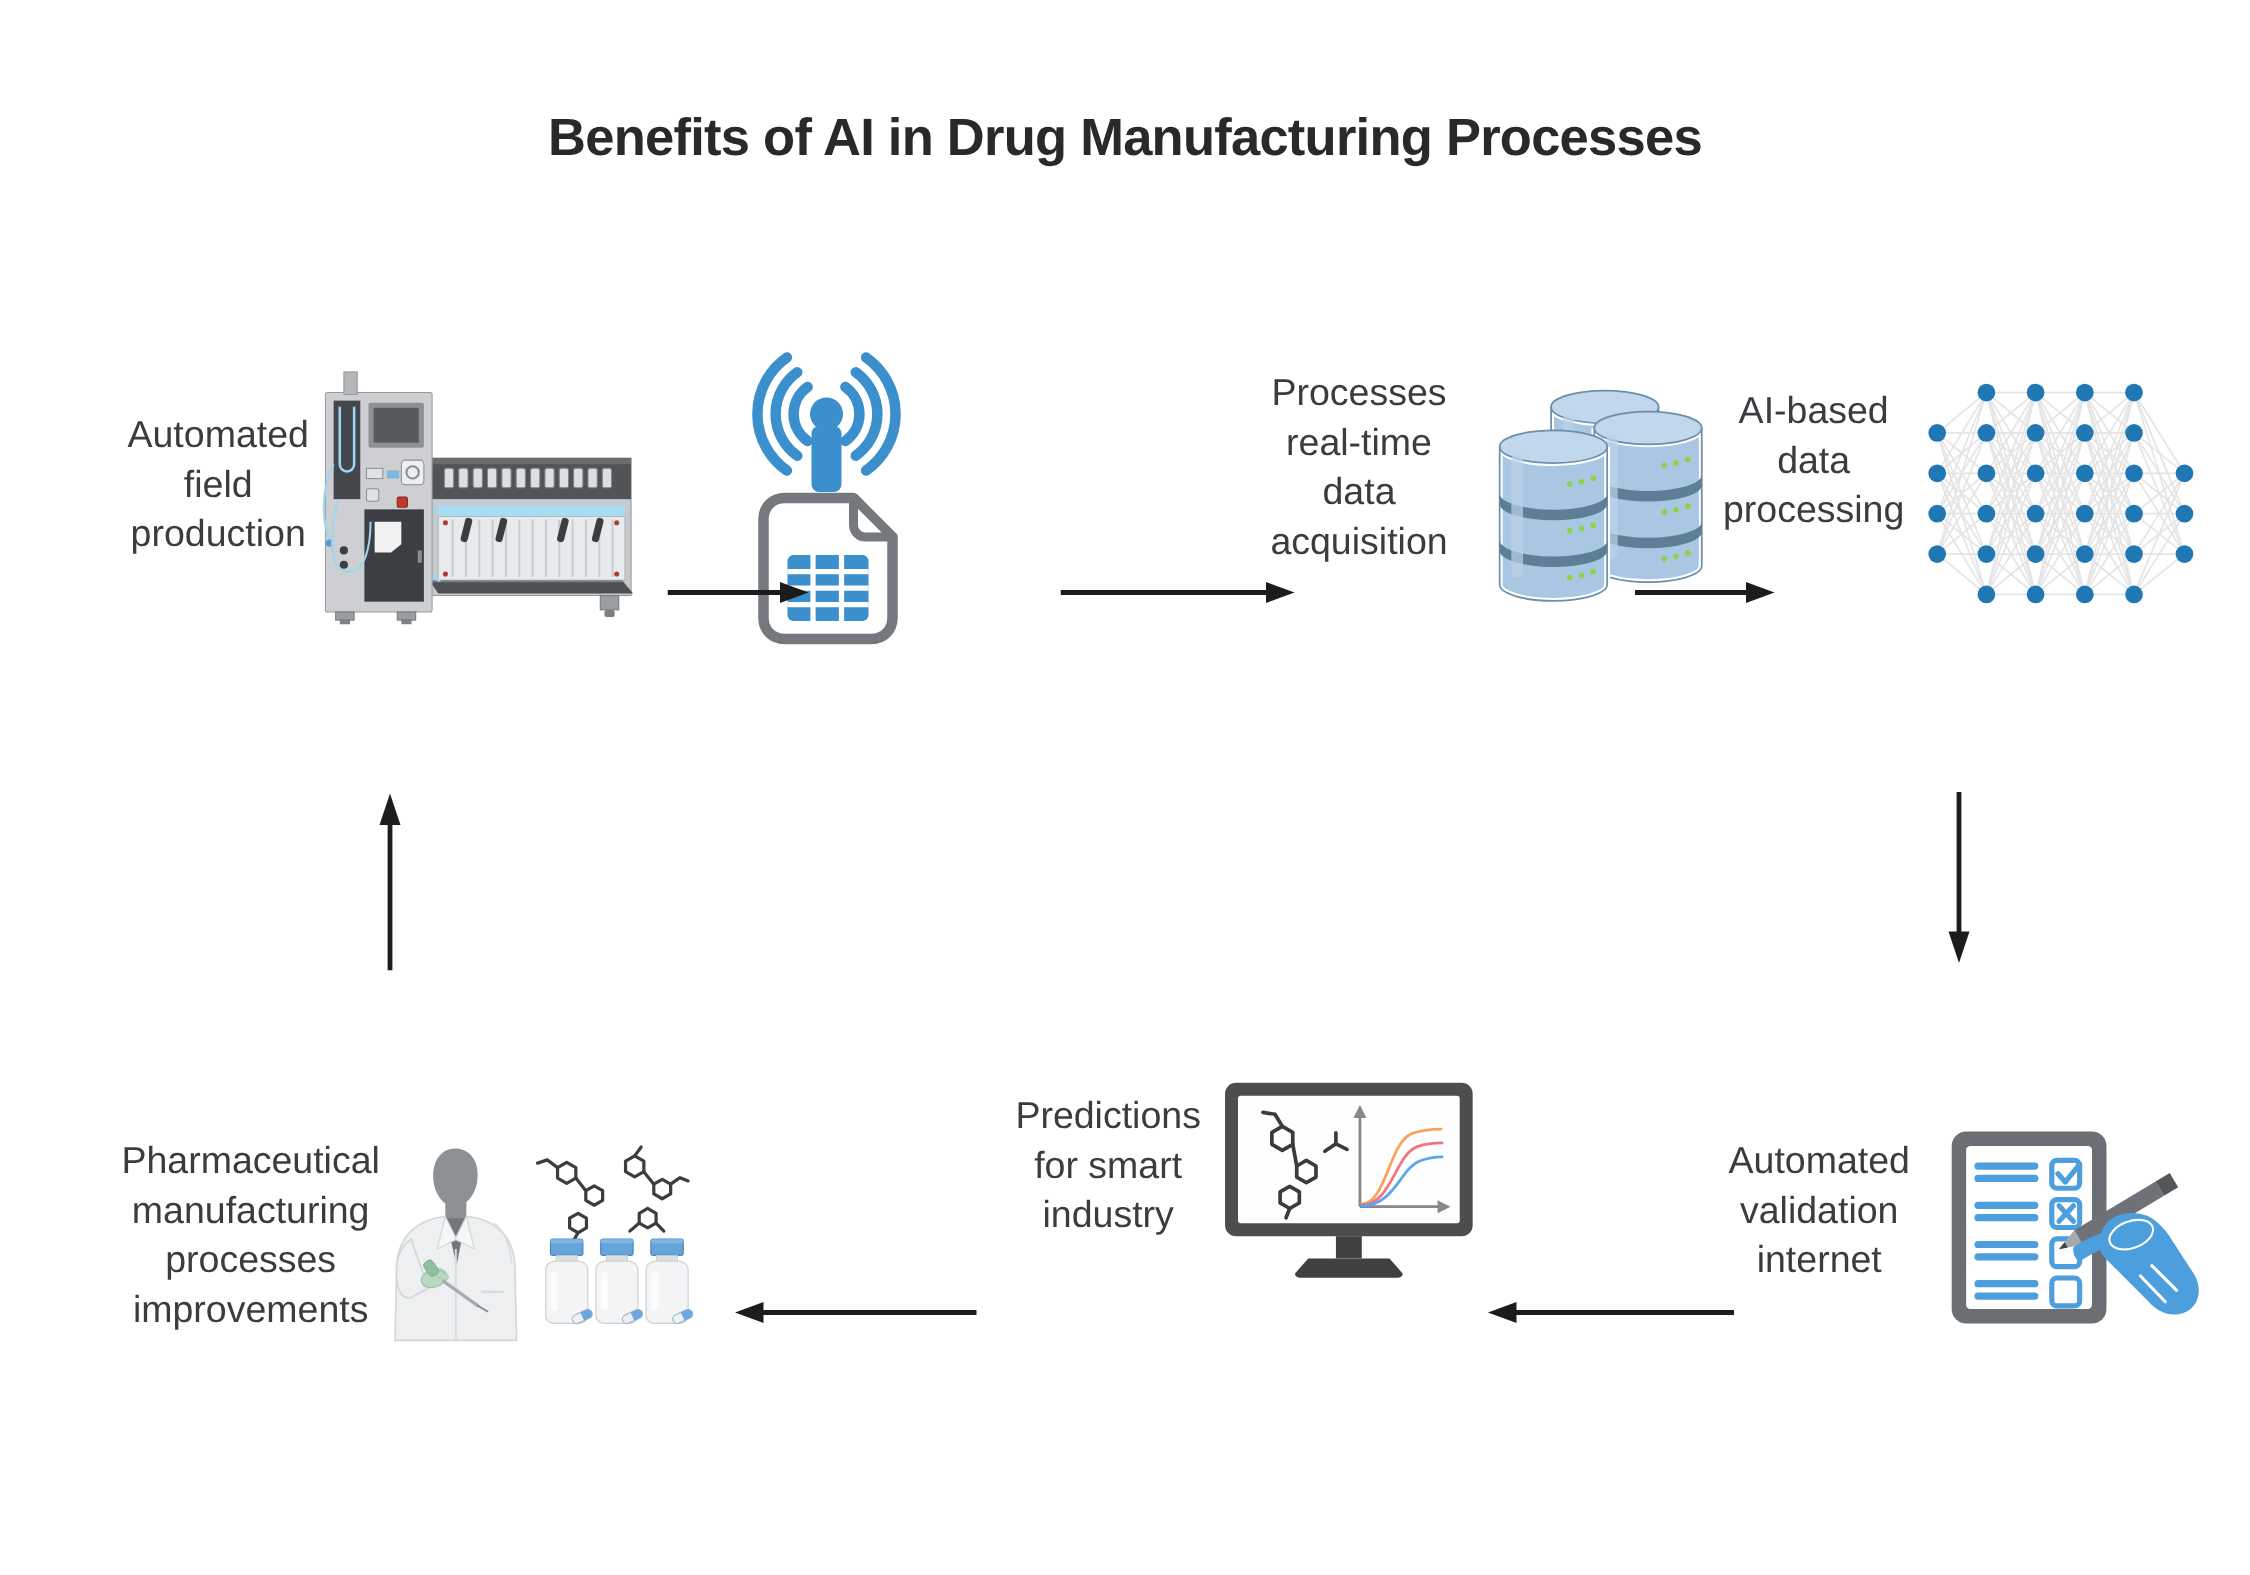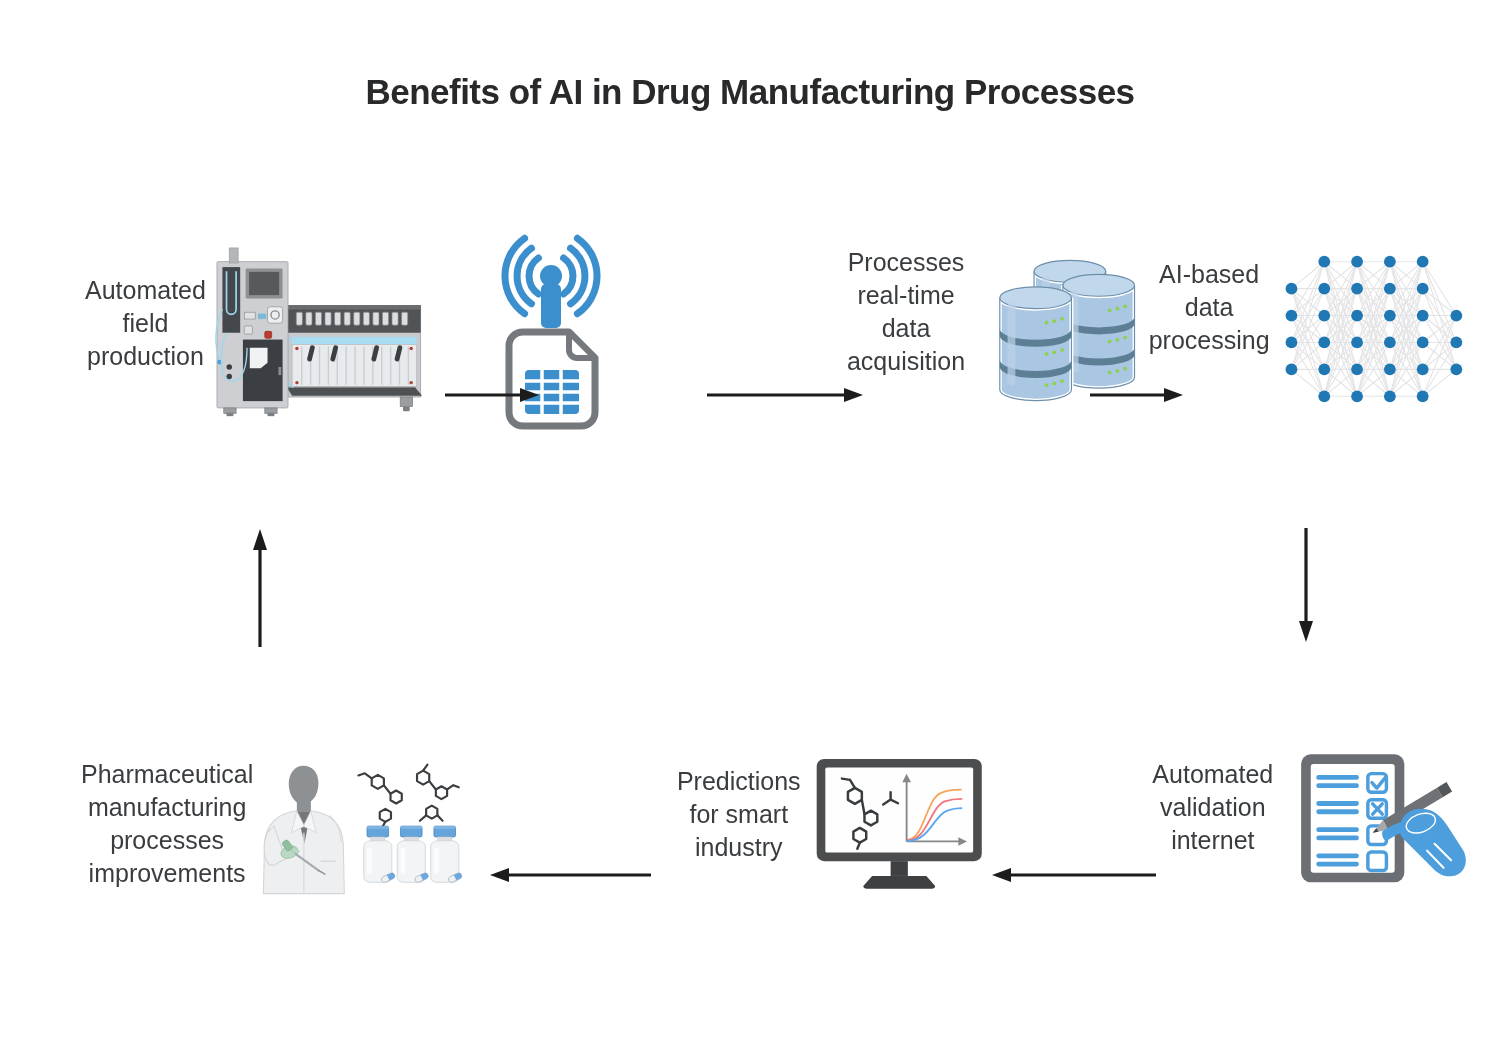--- a/index.html
+++ b/index.html
@@ -14,21 +14,21 @@
   .node{position:absolute;display:flex;flex-direction:row;align-items:center}
   .node-label{
     font-size:25px;line-height:1.32;color:#3a3d40;text-align:center;
     white-space:pre-line;font-weight:400;
   }
   .n1{left:85px;top:190px;width:350px}
   .n2{left:480px;top:190px;width:290px}
   .n3{left:820px;top:190px;width:320px}
   .n4{left:1140px;top:190px;width:330px}
   .n5{left:1140px;top:697px;width:330px}
-  .n6{left:665px;top:697px;width:320px}
+  .n6{left:665px;top:660px;width:320px}
   .n7{left:76px;top:697px;width:390px}
   .n1 svg{margin-top:14px}
   .n2 svg{margin-top:40px}
   .n3 svg{margin-top:44px}
   .n4 svg{margin-top:44px}
   .n5 svg{margin-top:24px}
   .n6 svg{margin-top:20px}
   .n7 svg{margin-top:8px}
   .arrow{position:absolute}
   .arrow line{stroke:#1c1c1c;stroke-width:3.2}

